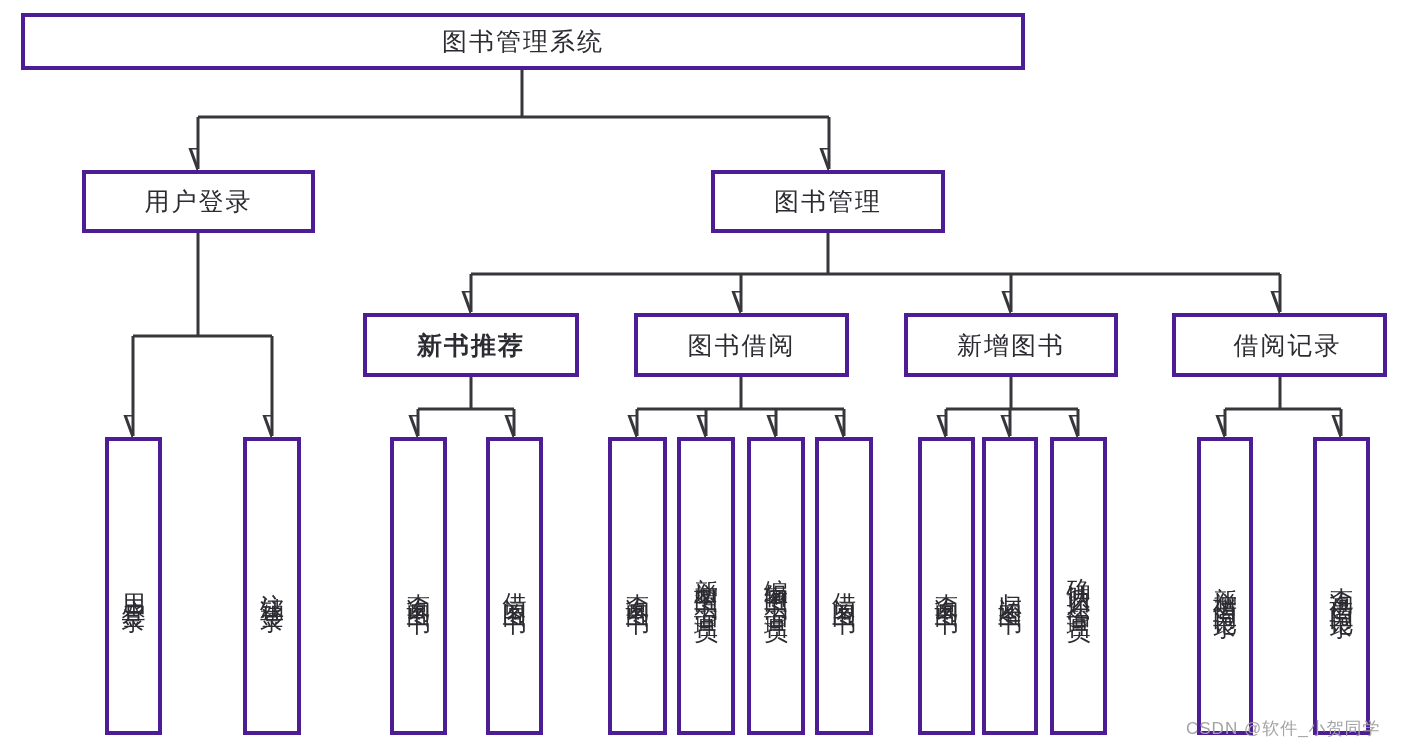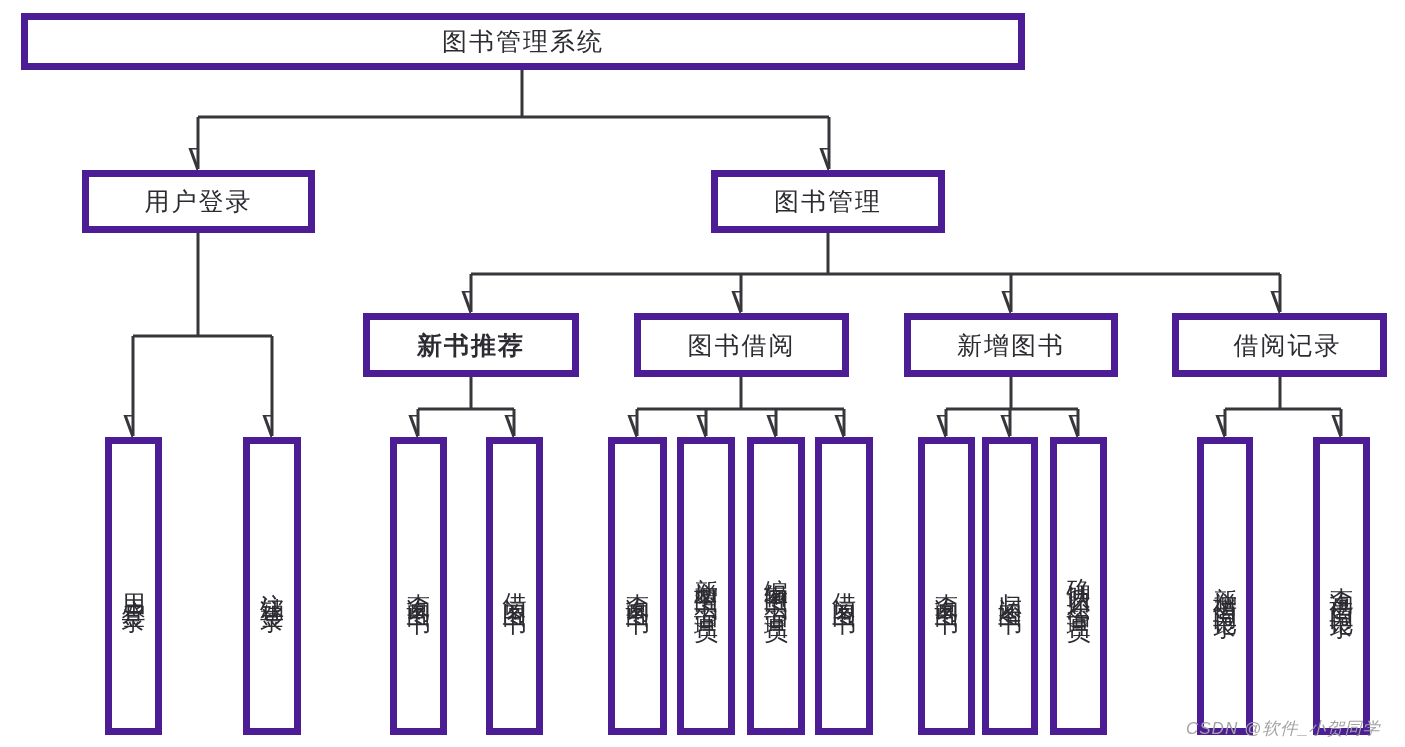--- a/index.html
+++ b/index.html
@@ -4,21 +4,21 @@
 <style>
   html,body{margin:0;padding:0;background:#fff;}
   .canvas{
     position:relative;width:1405px;height:747px;background:#ffffff;overflow:hidden;
     font-family:"Liberation Sans",sans-serif;
   }
   .wires{position:absolute;left:0;top:0;width:1405px;height:747px;}
   .wires path{stroke:#36363b;stroke-width:3;fill:none;}
   .wires line{stroke:#36363b;stroke-width:3;}
   .box{
-    position:absolute;box-sizing:border-box;border:7px solid #4c1d95;background:#ffffff;
+    position:absolute;box-sizing:border-box;border:4px solid #4c1d95;background:#ffffff;
     display:flex;align-items:center;justify-content:center;
     color:#2b2b31;font-size:25px;letter-spacing:2px;white-space:nowrap;
   }
   .v{
     writing-mode:vertical-rl;text-orientation:mixed;
     font-size:24px;letter-spacing:6px;line-height:1;white-space:normal;
   }
   
   #n-root{left:21px;top:13px;width:1004px;height:57px;}
   #n-user-login{left:82px;top:170px;width:233px;height:63px;}
@@ -35,21 +35,21 @@
   #l-bb-add{left:677px;top:437px;width:58px;height:298px;}
   #l-bb-edit{left:747px;top:437px;width:58px;height:298px;}
   #l-bb-borrow{left:815px;top:437px;width:58px;height:298px;}
   #l-cb-query{left:918px;top:437px;width:57px;height:298px;}
   #l-cb-return{left:982px;top:437px;width:56px;height:298px;}
   #l-cb-confirm{left:1050px;top:437px;width:57px;height:298px;}
   #l-br-add{left:1197px;top:437px;width:56px;height:298px;}
   #l-br-query{left:1313px;top:437px;width:57px;height:298px;}
   .watermark{
     position:absolute;left:1186px;top:717px;
-    color:#a3a3a6;font-size:17px;letter-spacing:1px;white-space:nowrap;font-style:italic;
+    color:#a3a3a6;font-size:17px;letter-spacing:1px;white-space:nowrap;
   }
 </style>
 </head>
 <body>
 
 <div class="canvas">
 
   <svg class="wires" viewBox="0 0 1405 747">
     <defs>
       <marker id="ah" markerUnits="userSpaceOnUse" markerWidth="26" markerHeight="20" refX="21" refY="0" orient="auto">

